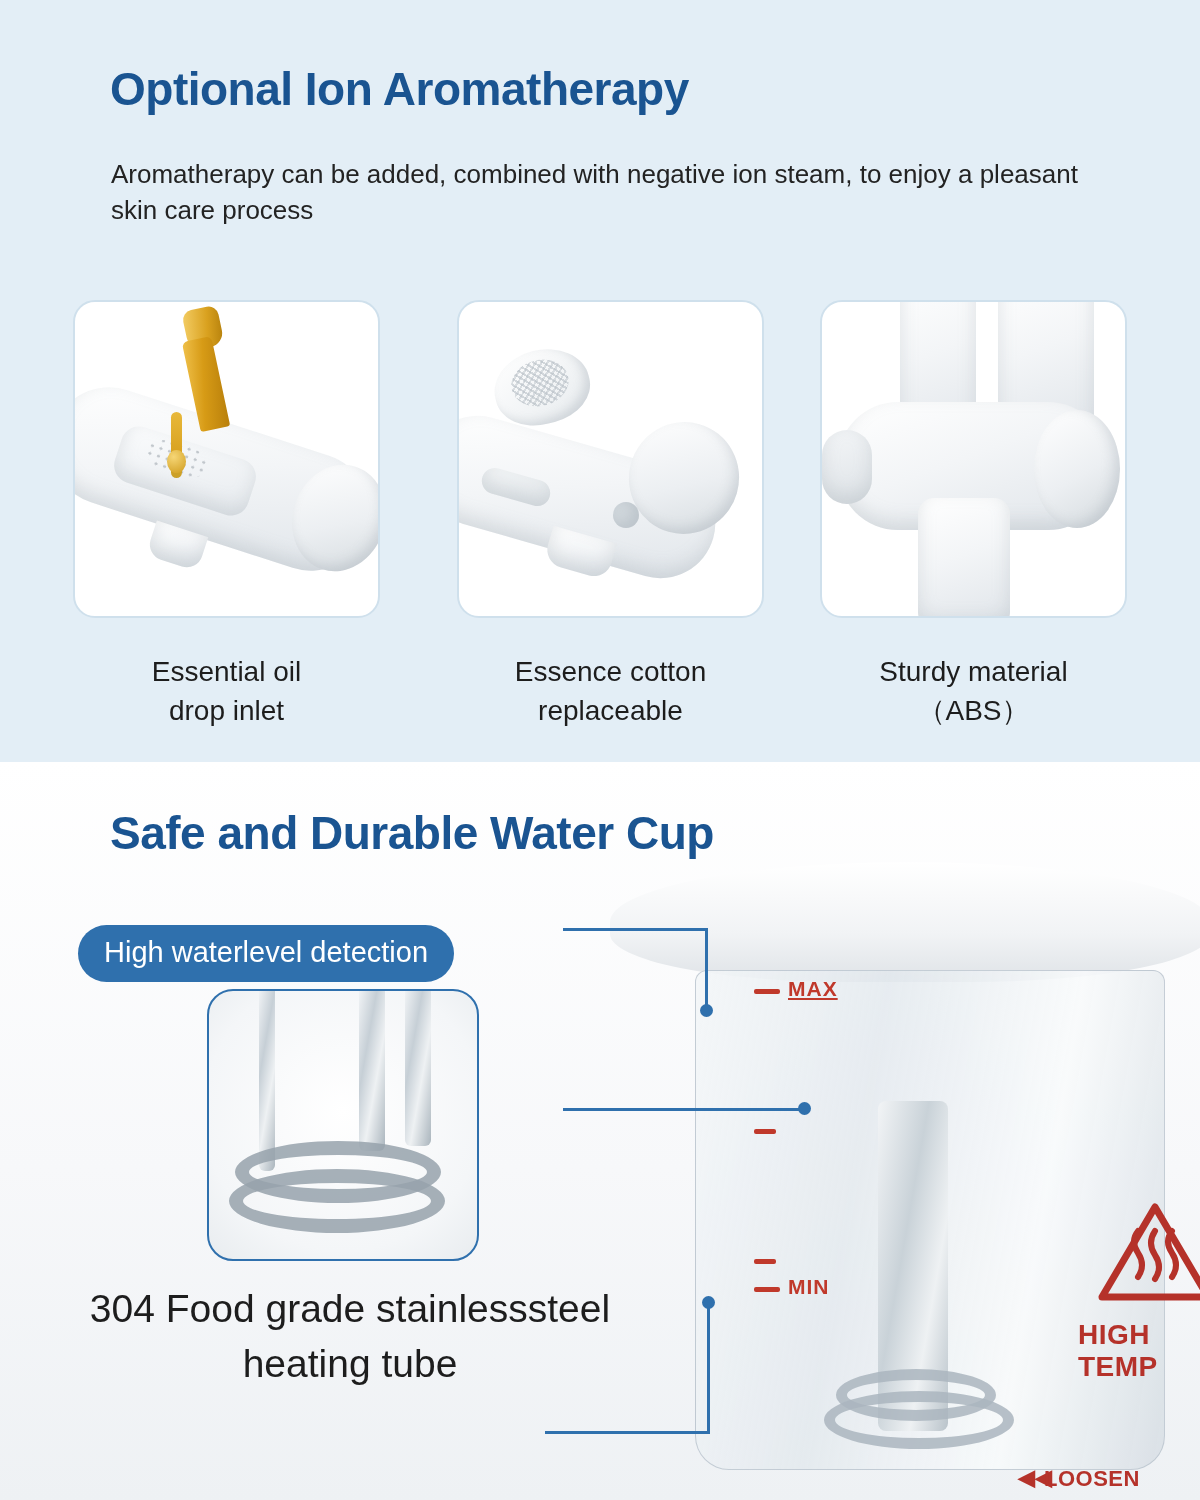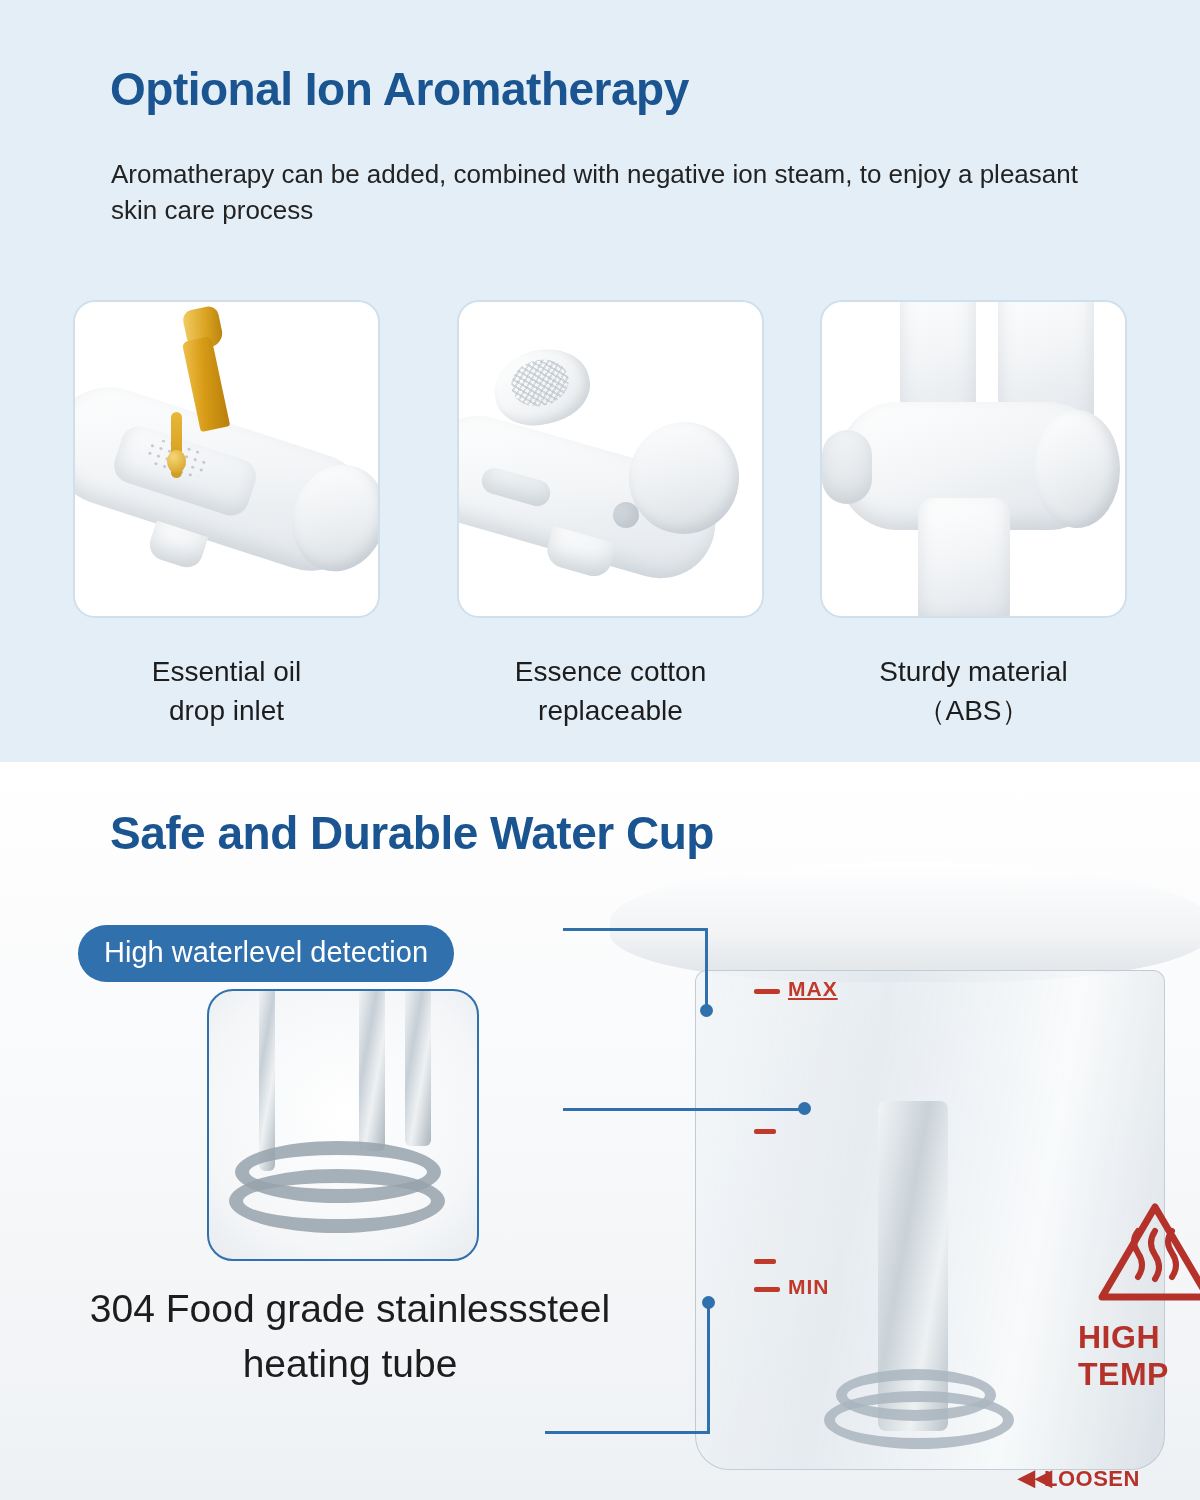--- a/index.html
+++ b/index.html
@@ -200,21 +200,21 @@
     position: absolute;
     color: #c0392b; font-size: 21px; font-weight: bold;
     letter-spacing: 1px;
   }
   .warn-tri {
     position: absolute; left: 400px; top: 230px;
     width: 118px; height: 104px;
   }
   .high-temp {
     position: absolute; left: 382px; top: 348px;
-    color: #b5322a; font-size: 32px; font-weight: bold; letter-spacing: .5px;
+    color: #b5322a; font-size: 28px; font-weight: bold; letter-spacing: .5px;
   }
   .loosen {
     position: absolute; left: 348px; top: 495px;
     color: #b5322a; font-size: 22px; font-weight: bold; letter-spacing: .5px;
   }
   .arrows { position: absolute; left: 322px; top: 494px; color:#b5322a; font-size: 22px; font-weight: bold;}
 
   .lead { position: absolute; background: #2f70ad; }
   .dot { position: absolute; width: 13px; height: 13px; background: #2f70ad; border-radius: 50%; }
 

